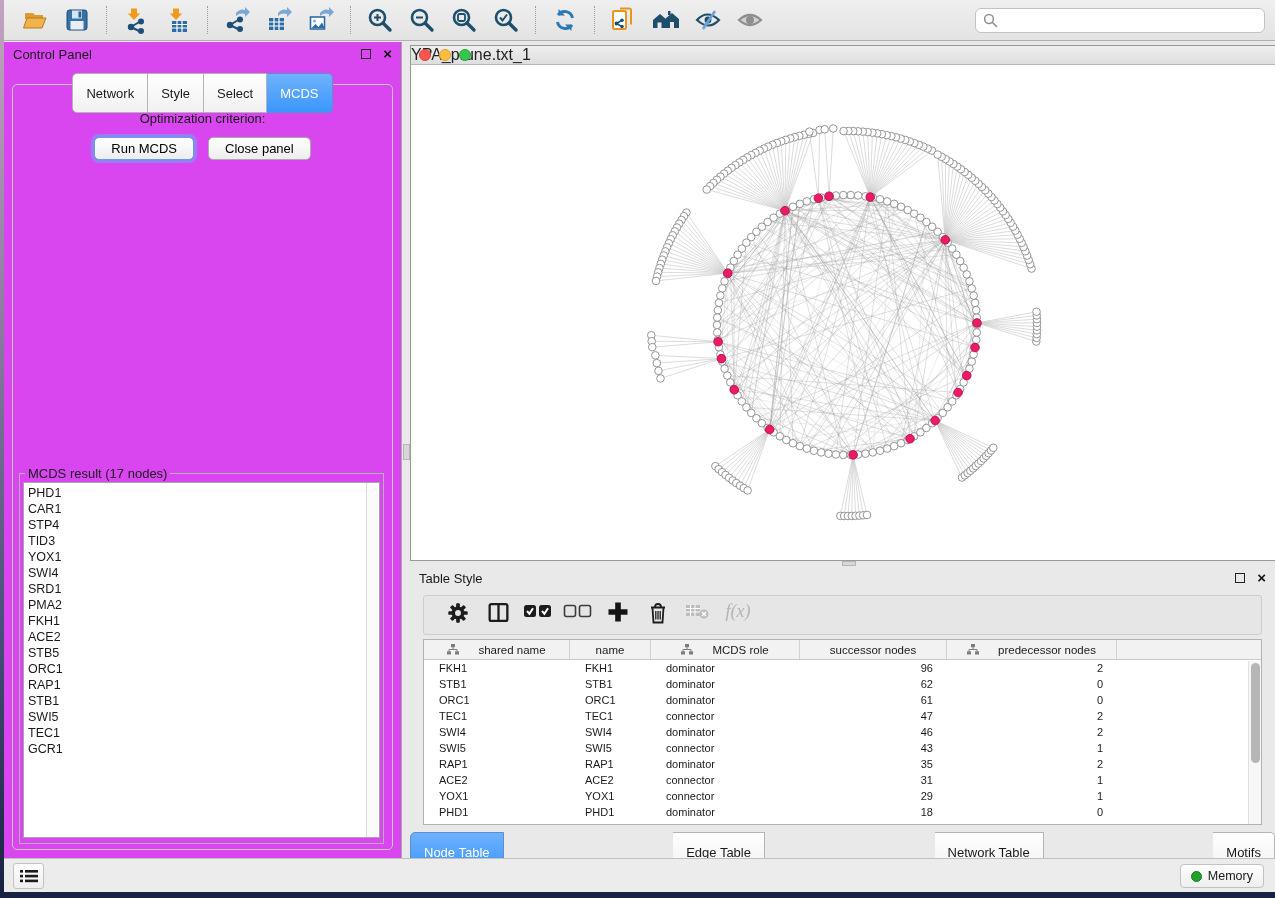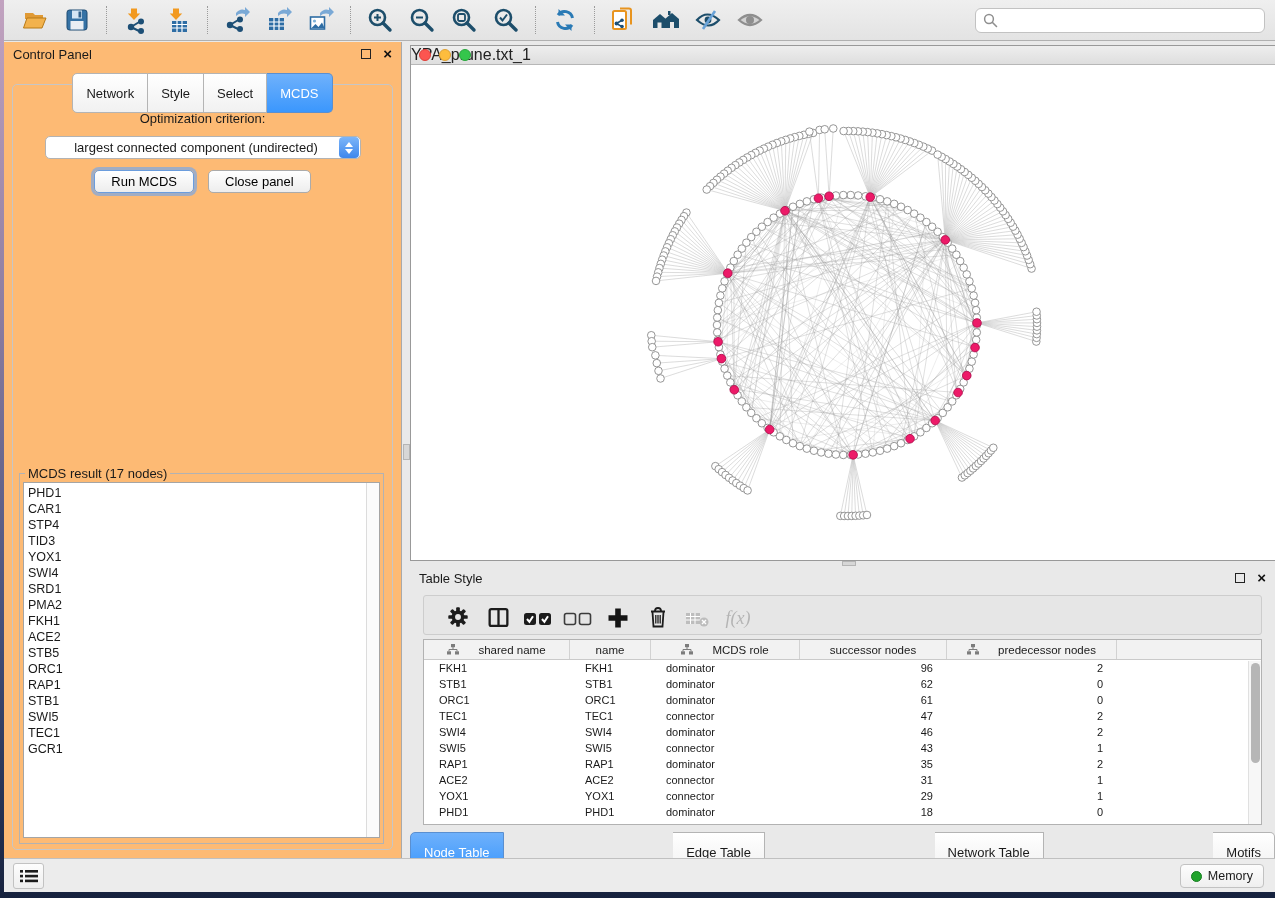--- a/index.html
+++ b/index.html
@@ -14,21 +14,21 @@
     background:linear-gradient(#efefef,#e3e3e3); border-bottom:1px solid #b0b0b0;
     display:flex; align-items:center; padding:0 10px; }
   .tb-icon { width:30px; height:30px; display:flex; align-items:center; justify-content:center; margin:0 6px; }
   .tb-sep { width:0; height:28px; border-left:1px dotted #9b9b9b; margin:0 8px; }
   .search-box { margin-left:auto; width:290px; height:25px; background:#fff;
     border:1px solid #c2c2c2; border-radius:6px; display:flex; align-items:center; padding:0 7px; }
   .search-box input { border:none; outline:none; flex:1; font-size:12px; background:transparent; }
 
   
   .control-panel { position:absolute; left:0; top:42px; width:398px; bottom:34px;
-    background:#fdba74; border-right:1px solid #a9a9a9; }
+    background:#d946ef; border-right:1px solid #a9a9a9; }
   .panel-header { height:24px; display:flex; align-items:center; padding:0 9px; font-size:13px; }
   .panel-header .spacer { flex:1; }
   .float-btn { width:10px; height:10px; border:1.6px solid #222; margin-right:12px; display:inline-block; }
   .close-btn { font-weight:bold; font-size:15px; line-height:10px; color:#111; }
 
   .ctrl-tabs { position:absolute; left:0; right:0; top:31px; display:flex; justify-content:center; z-index:2; }
   .ctrl-tabs .tab, .bottom-tabs .tab { height:40px; padding:0 13px; background:linear-gradient(#ffffff,#f1f1f1);
     border:1px solid #b4b4b4; border-left-width:0; display:flex; align-items:center; font-size:13px; cursor:default; }
   .ctrl-tabs .tab:first-child, .bottom-tabs .tab:first-child { border-left-width:1px; border-radius:5px 0 0 5px; }
   .ctrl-tabs .tab:last-child, .bottom-tabs .tab:last-child { border-radius:0 5px 5px 0; }
@@ -70,21 +70,21 @@
   .net-title { width:100%; text-align:left; font-size:16px; color:#222; }
   .net-canvas { position:absolute; left:0; right:0; top:20px; bottom:0; background:#fff; overflow:hidden; }
 
   .v-split-handle { position:absolute; left:399px; top:444px; width:7px; height:16px; background:#d7d7d7; border:1px solid #b5b5b5; }
   .h-split-handle { position:absolute; left:838px; top:561px; width:14px; height:5px; background:#d7d7d7; border:1px solid #b5b5b5; }
 
   
   .table-panel { position:absolute; left:406px; top:566px; right:0; bottom:34px; background:#e9e9e9; }
   .tp-toolbar { margin:5px 13px 0 13px; height:40px; background:#e6e6e6; border:1px solid #cdcdcd;
     border-radius:3px; display:flex; align-items:center; gap:0; padding-left:14px; }
-  .tp-ic { width:40px; height:28px; display:flex; align-items:flex-end; justify-content:center; }
+  .tp-ic { width:40px; height:28px; display:flex; align-items:flex-start; justify-content:center; }
   .fx { font-family:"Liberation Serif", serif; font-style:italic; font-size:18px; color:#b4b4b4; }
 
   .grid-wrap { margin:4px 13px 0 13px; height:186px; background:#fff; border:1px solid #b2b2b2; position:relative; overflow:hidden; }
   .grid-header { display:flex; height:20px; background:#f2f2f2; border-bottom:1px solid #cacaca; }
   .gh-cell { display:flex; align-items:center; justify-content:center; gap:19px; font-size:11.5px;
     border-right:1px solid #d2d2d2; overflow:hidden; }
   .grid-row { display:flex; height:16px; align-items:center; font-size:11px; }
   .gr-cell { overflow:hidden; white-space:nowrap; }
   .gr-cell.txt { padding-left:15px; }
   .gr-cell.num { text-align:right; padding-right:14px; }
@@ -264,27 +264,20 @@
 
     <div class="ctrl-tabs" id="ctrl-tabs">
         <span class="tab">Network</span>
         <span class="tab">Style</span>
         <span class="tab">Select</span>
         <span class="tab sel">MCDS</span>
       </div>
 
     <div class="tab-content">
       <div class="opt-label">Optimization criterion:</div>
-      <div class="dropdown">
-        <span class="dd-text">largest connected component (undirected)</span>
-        <span class="dd-stepper">
-            <span class="up"></span>
-            <span class="dn"></span>
-          </span>
-      </div>
       <div class="btn-row">
         <button class="aqua-btn focus">Run MCDS</button>
         <button class="aqua-btn">Close panel</button>
       </div>
 
       <fieldset class="mcds">
         <legend>MCDS result (17 nodes)</legend>
         <div class="mcds-list">
           <div class="items" id="mcds-items">
               <div>PHD1</div>

